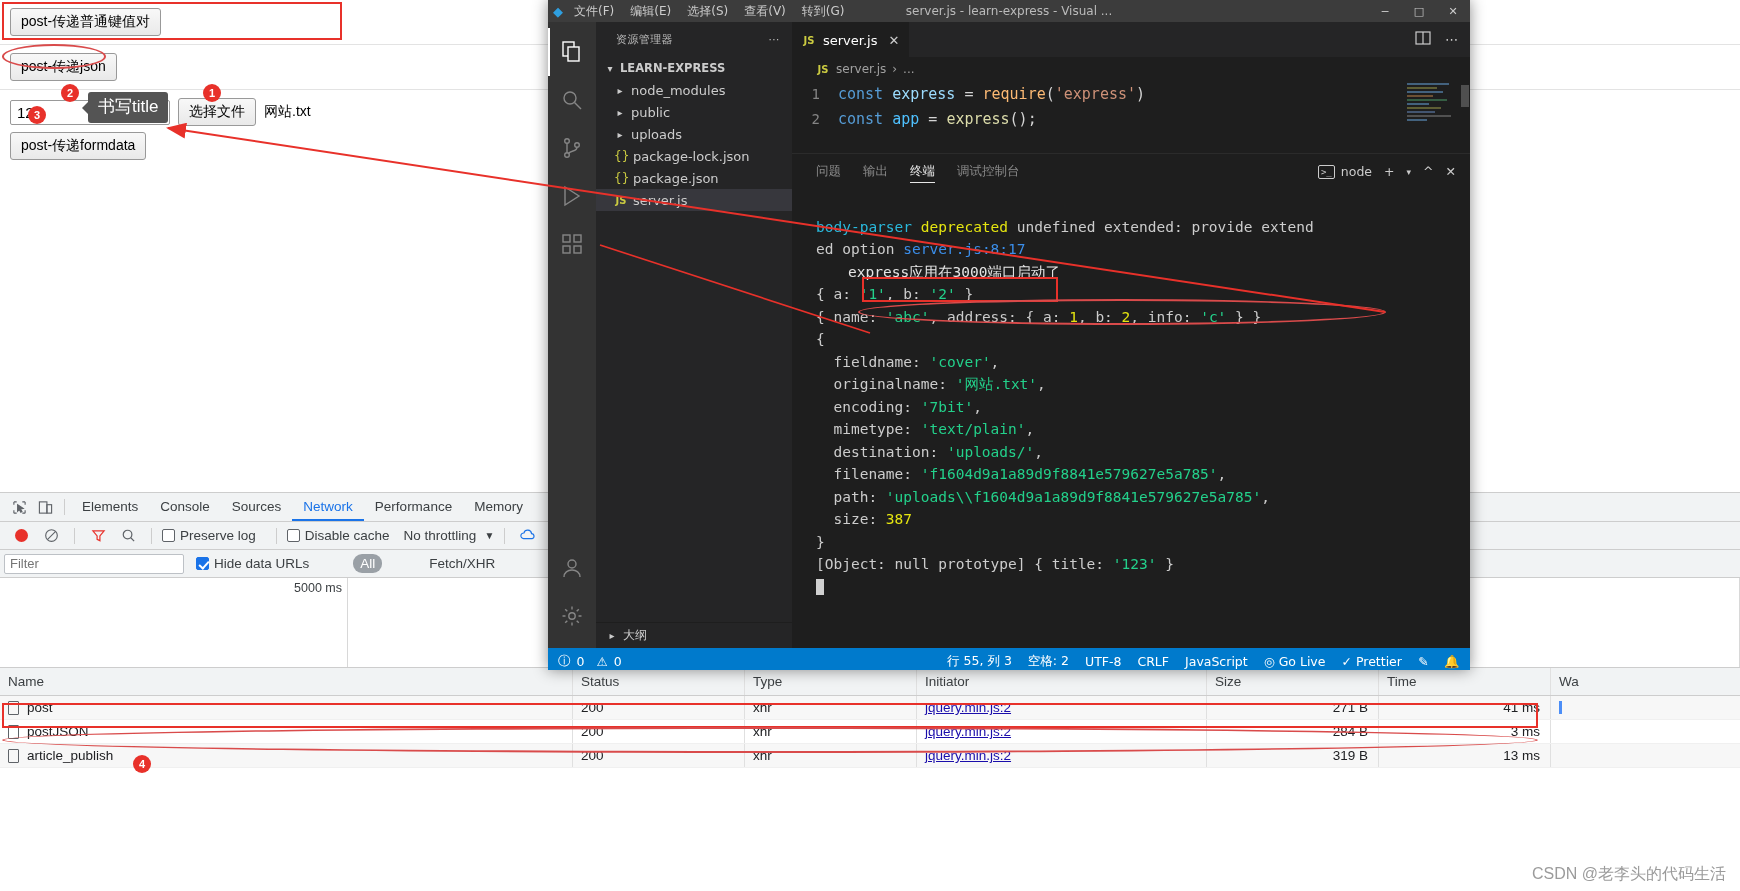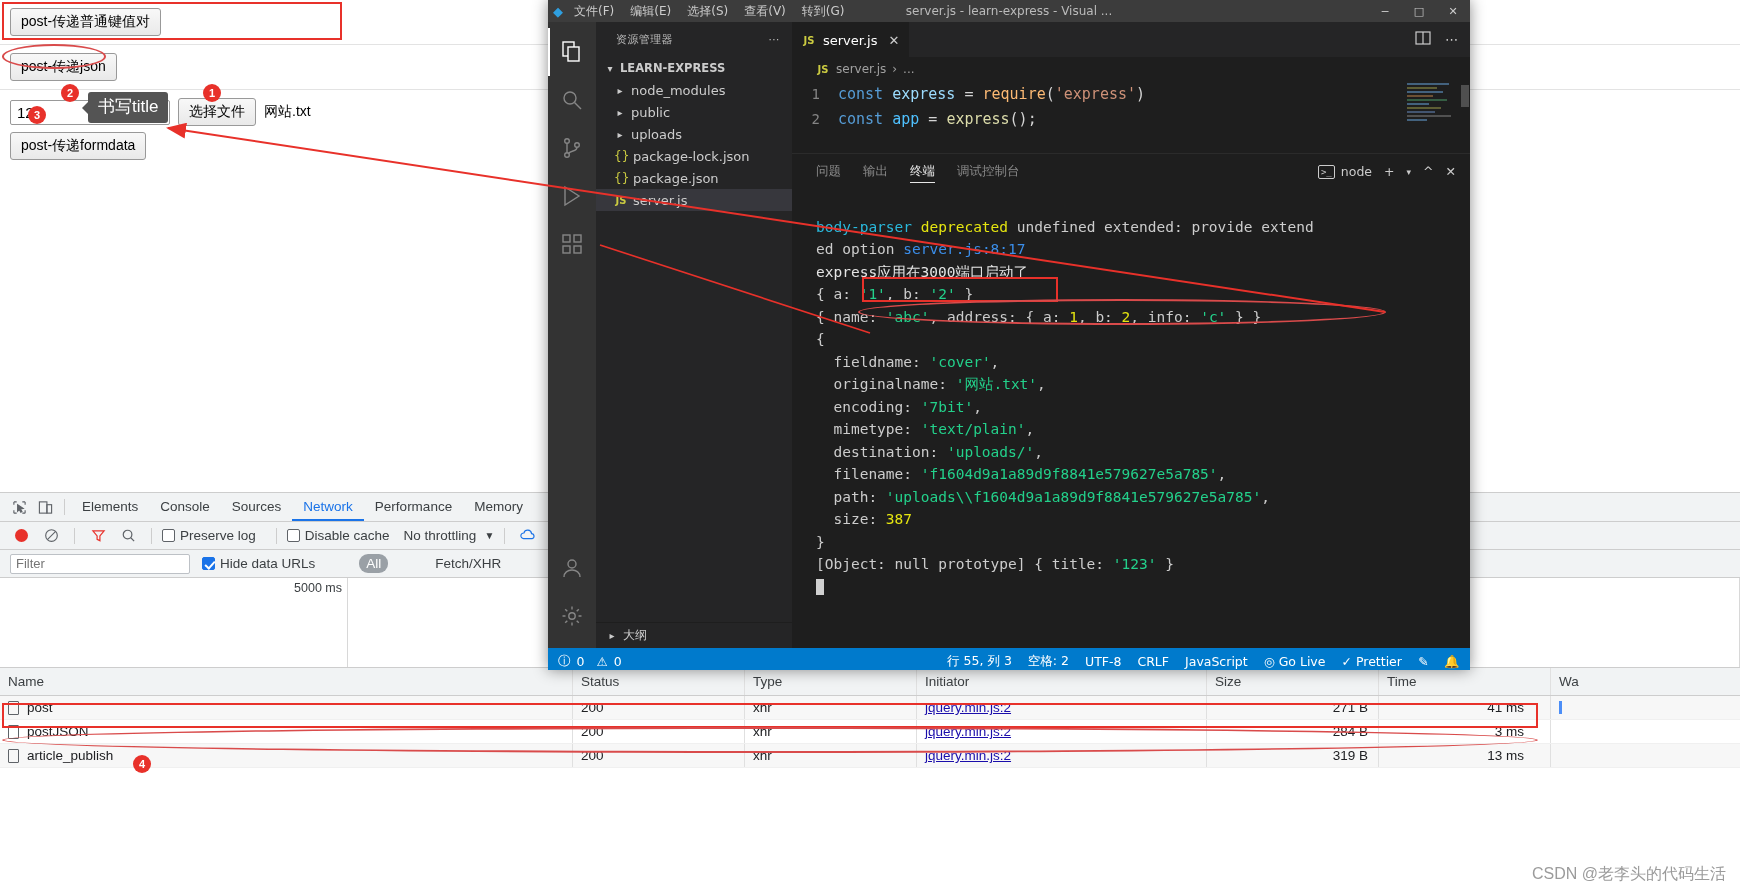--- a/index.html
+++ b/index.html
@@ -98,21 +98,20 @@
   .tb-label { font-size:13.5px; color:#3c4043; margin-left:5px; margin-right:10px; }
 
   .dt-filterbar {
     display:flex; align-items:center; height:28px;
     border-bottom:1px solid #cdcdcd; background:#f1f3f4; padding-left:4px; gap:4px;
   }
   .filter-input {
     width:180px; height:20px; border:1px solid #bdc1c6; border-radius:2px;
     background:#fff; font-size:13px; color:#80868b; padding:0 5px;
     font-family:"Liberation Sans", sans-serif;
-    margin-left:6px;
   }
   .ftype { font-size:13.5px; color:#3c4043; padding:2px 7px; border-radius:9px; cursor:pointer;margin-left:36px; }
   .ftype.active { background:#9aa0a6; color:#fff; }
 
   .dt-timeline {
     height:90px; background:#fff; border-bottom:1px solid #cdcdcd;
     position:relative; display:flex;
   }
   .tl-cell {
     flex:1; border-right:1px solid #d8d8d8; position:relative;
@@ -127,21 +126,21 @@
   .net-row {
     display:flex; height:24px; align-items:center; font-size:13.5px; color:#202124;
     border-bottom:1px solid #f0f0f0; background:#fff;
   }
   .net-row:nth-child(even) { background:#f7f7f7; }
   .c-name   { width:573px; padding-left:8px; display:flex; align-items:center; gap:8px; border-right:1px solid #e0e0e0; height:100%; }
   .c-status { width:172px; padding-left:8px; border-right:1px solid #e0e0e0; height:100%; display:flex; align-items:center;}
   .c-type   { width:172px; padding-left:8px; border-right:1px solid #e0e0e0; height:100%; display:flex; align-items:center;}
   .c-init   { width:290px; padding-left:8px; border-right:1px solid #e0e0e0; height:100%; display:flex; align-items:center;}
   .c-size   { width:172px; padding-right:10px; border-right:1px solid #e0e0e0; height:100%; display:flex; align-items:center; justify-content:flex-end;}
-  .c-time   { width:172px; padding-right:26px; border-right:1px solid #e0e0e0; height:100%; display:flex; align-items:center; justify-content:flex-end;}
+  .c-time   { width:172px; padding-right:10px; border-right:1px solid #e0e0e0; height:100%; display:flex; align-items:center; justify-content:flex-end;}
   .c-wf     { flex:1; padding-left:8px; height:100%; display:flex; align-items:center;}
   .net-head .c-size, .net-head .c-time { justify-content:flex-start; padding-left:8px; }
   .docicon {
     width:11px; height:14px; border:1px solid #5f6368; border-radius:1px; flex:none;
   }
   .link { color:#1a0dab; text-decoration:underline; cursor:pointer; }
   .wfbar { width:3px; height:13px; background:#4c8ef7; }
 
   
   #vscode {
@@ -220,21 +219,21 @@
   .panel-actions { margin-left:auto; display:flex; align-items:center; gap:12px; padding-right:14px; color:#ccc; font-size:12.5px;}
   .term-btn { display:flex; align-items:center; gap:6px;}
   .term-icon { width:17px; height:14px; border:1.3px solid #ccc; border-radius:2px; font-size:9px; display:flex; align-items:center; justify-content:center; font-family:"DejaVu Sans Mono", monospace;}
 
   .terminal {
     flex:1; padding:4px 0 0 24px; overflow:hidden;
     font-family:"DejaVu Sans Mono", monospace; font-size:14.5px; line-height:22.5px;
     color:#cccccc; white-space:pre;
   }
   .t-cyan { color:#29b8db; } .t-yellow { color:#e5e510; } .t-green { color:#23d18b; }
-  .t-white { color:#e5e5e5; } .t-blue { color:#3b8eea; }
+  .t-white { color:#e5e5e5;margin-left:32px; } .t-blue { color:#3b8eea; }
   .t-cursor { display:inline-block; width:8px; height:16px; background:#d0d0d0; vertical-align:-3px;}
 
   .vs-status {
     height:26px; background:#007acc; color:#fff; display:flex; align-items:center;
     font-size:12.5px; padding:0 10px; gap:16px;
   }
   .vs-status .left { display:flex; align-items:center; gap:6px; }
   .vs-status .right { margin-left:auto; display:flex; align-items:center; gap:16px; }
 
   .watermark {

